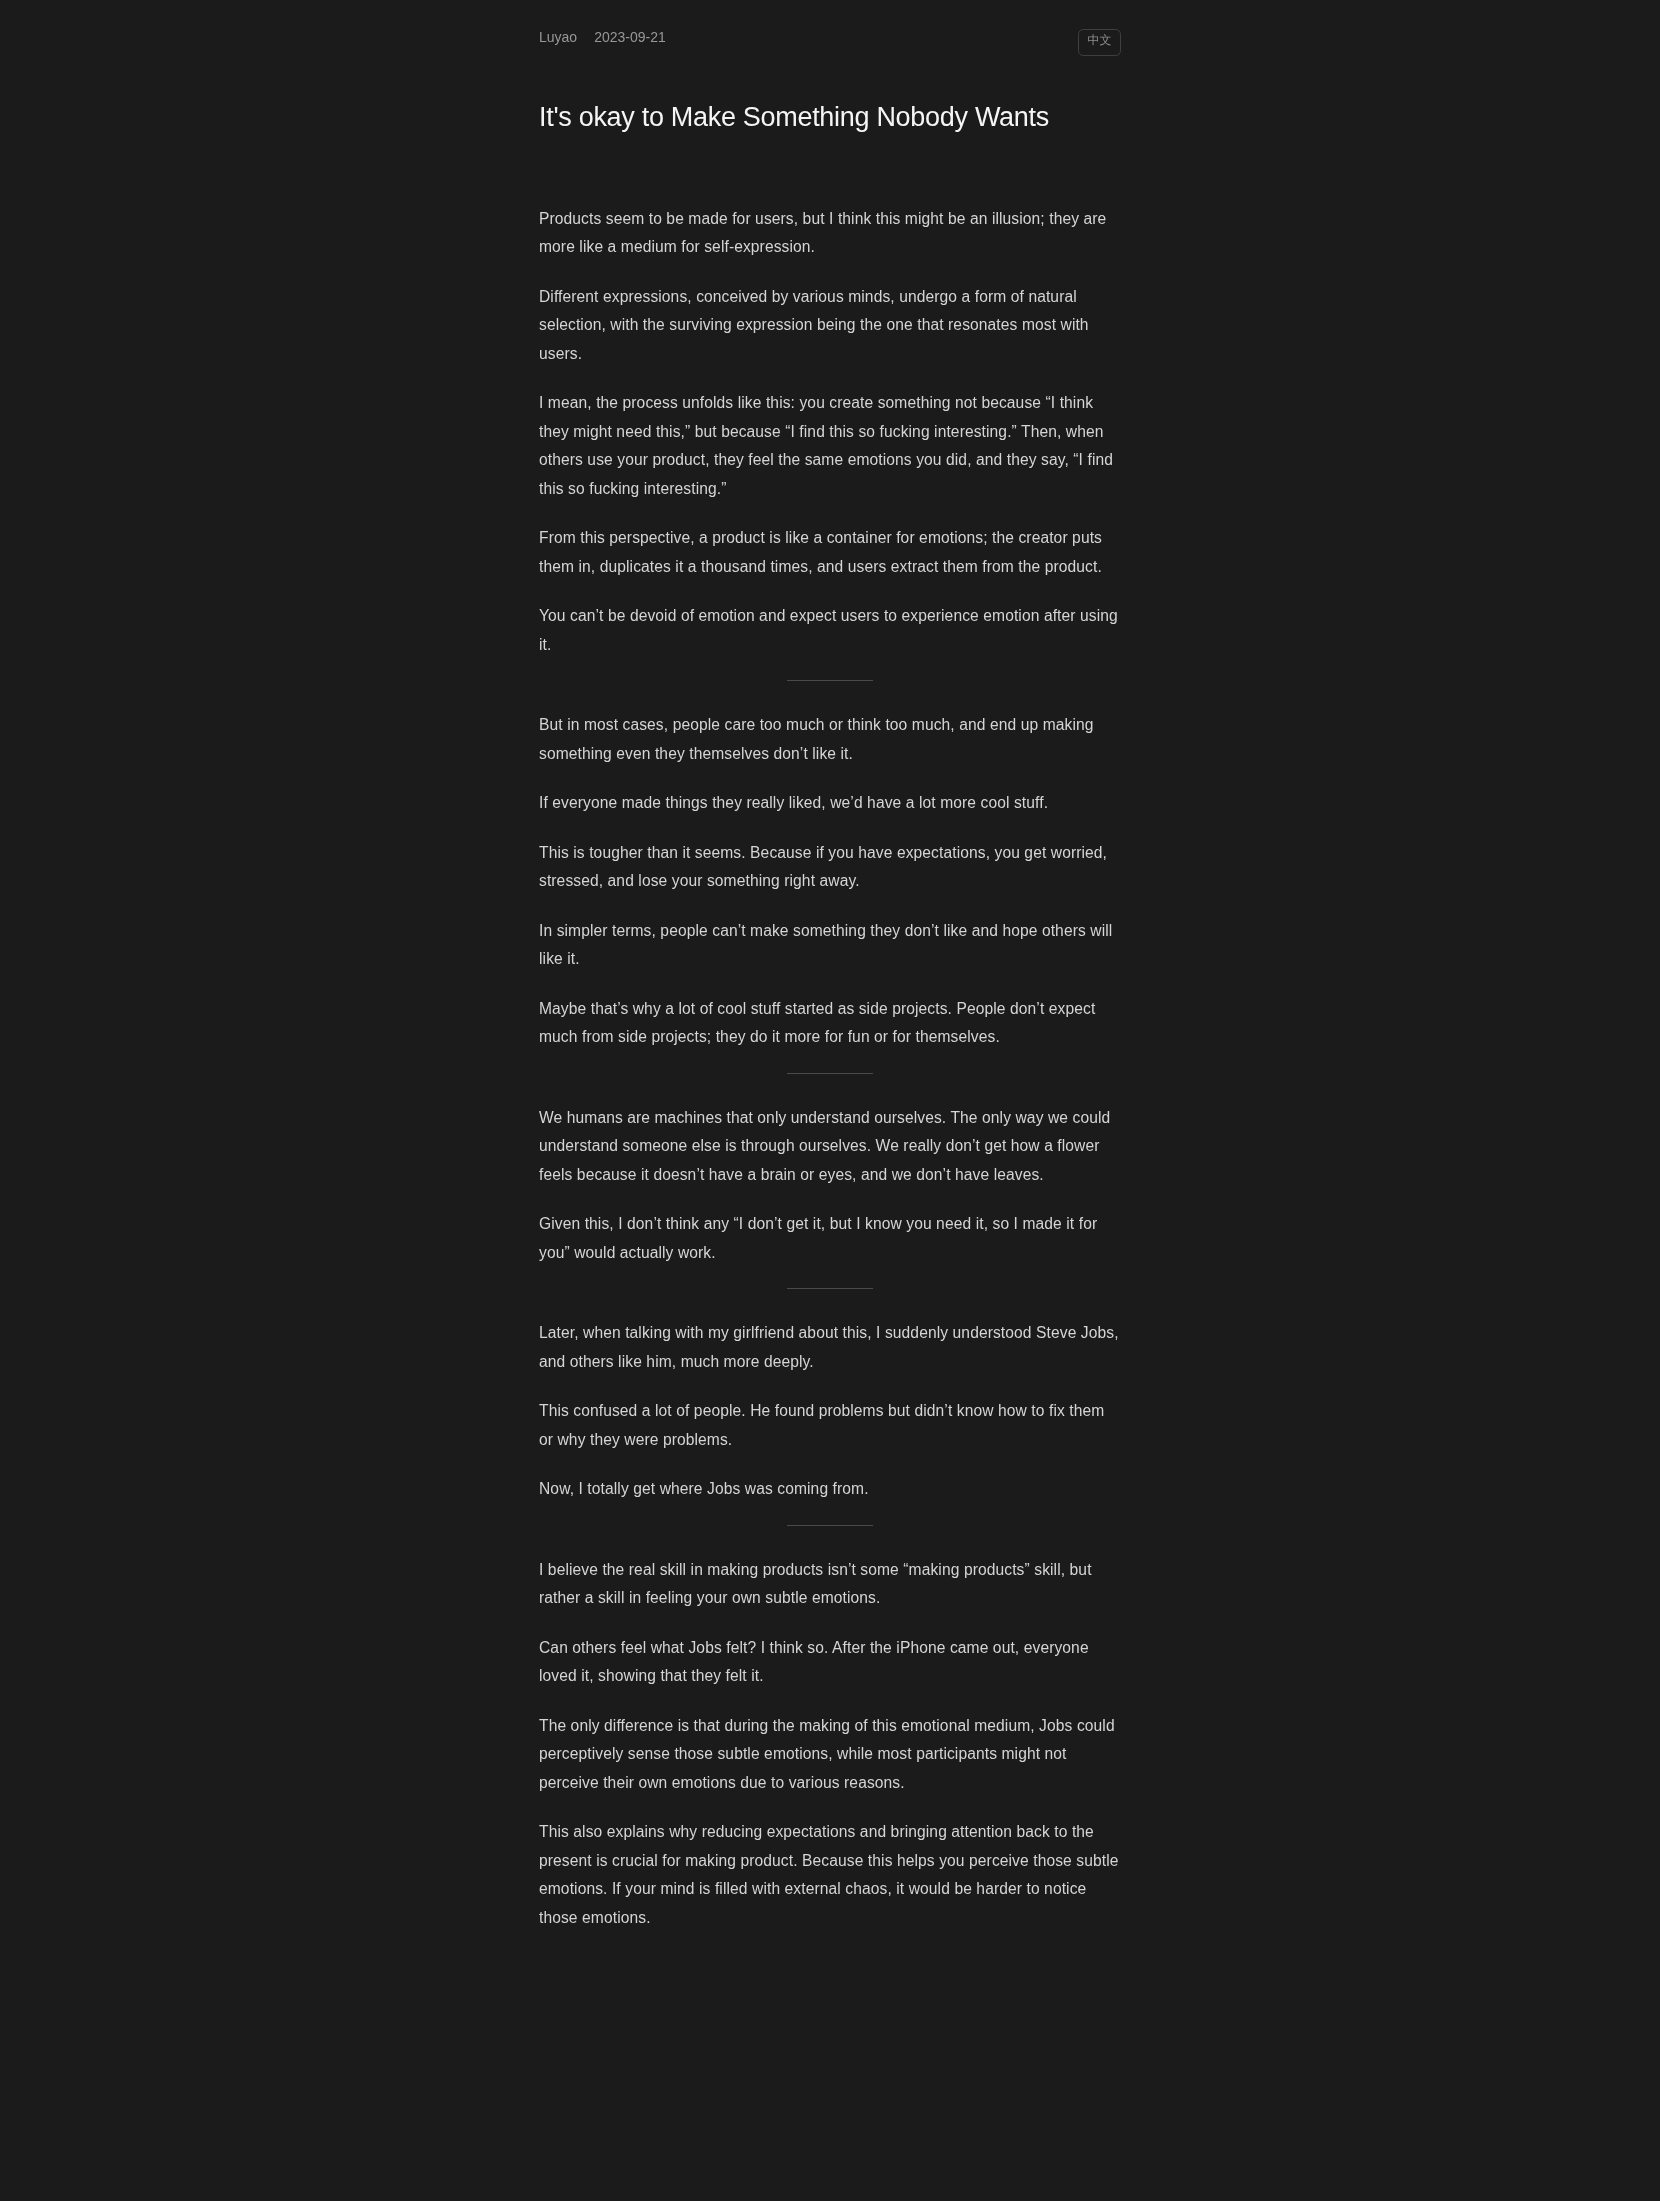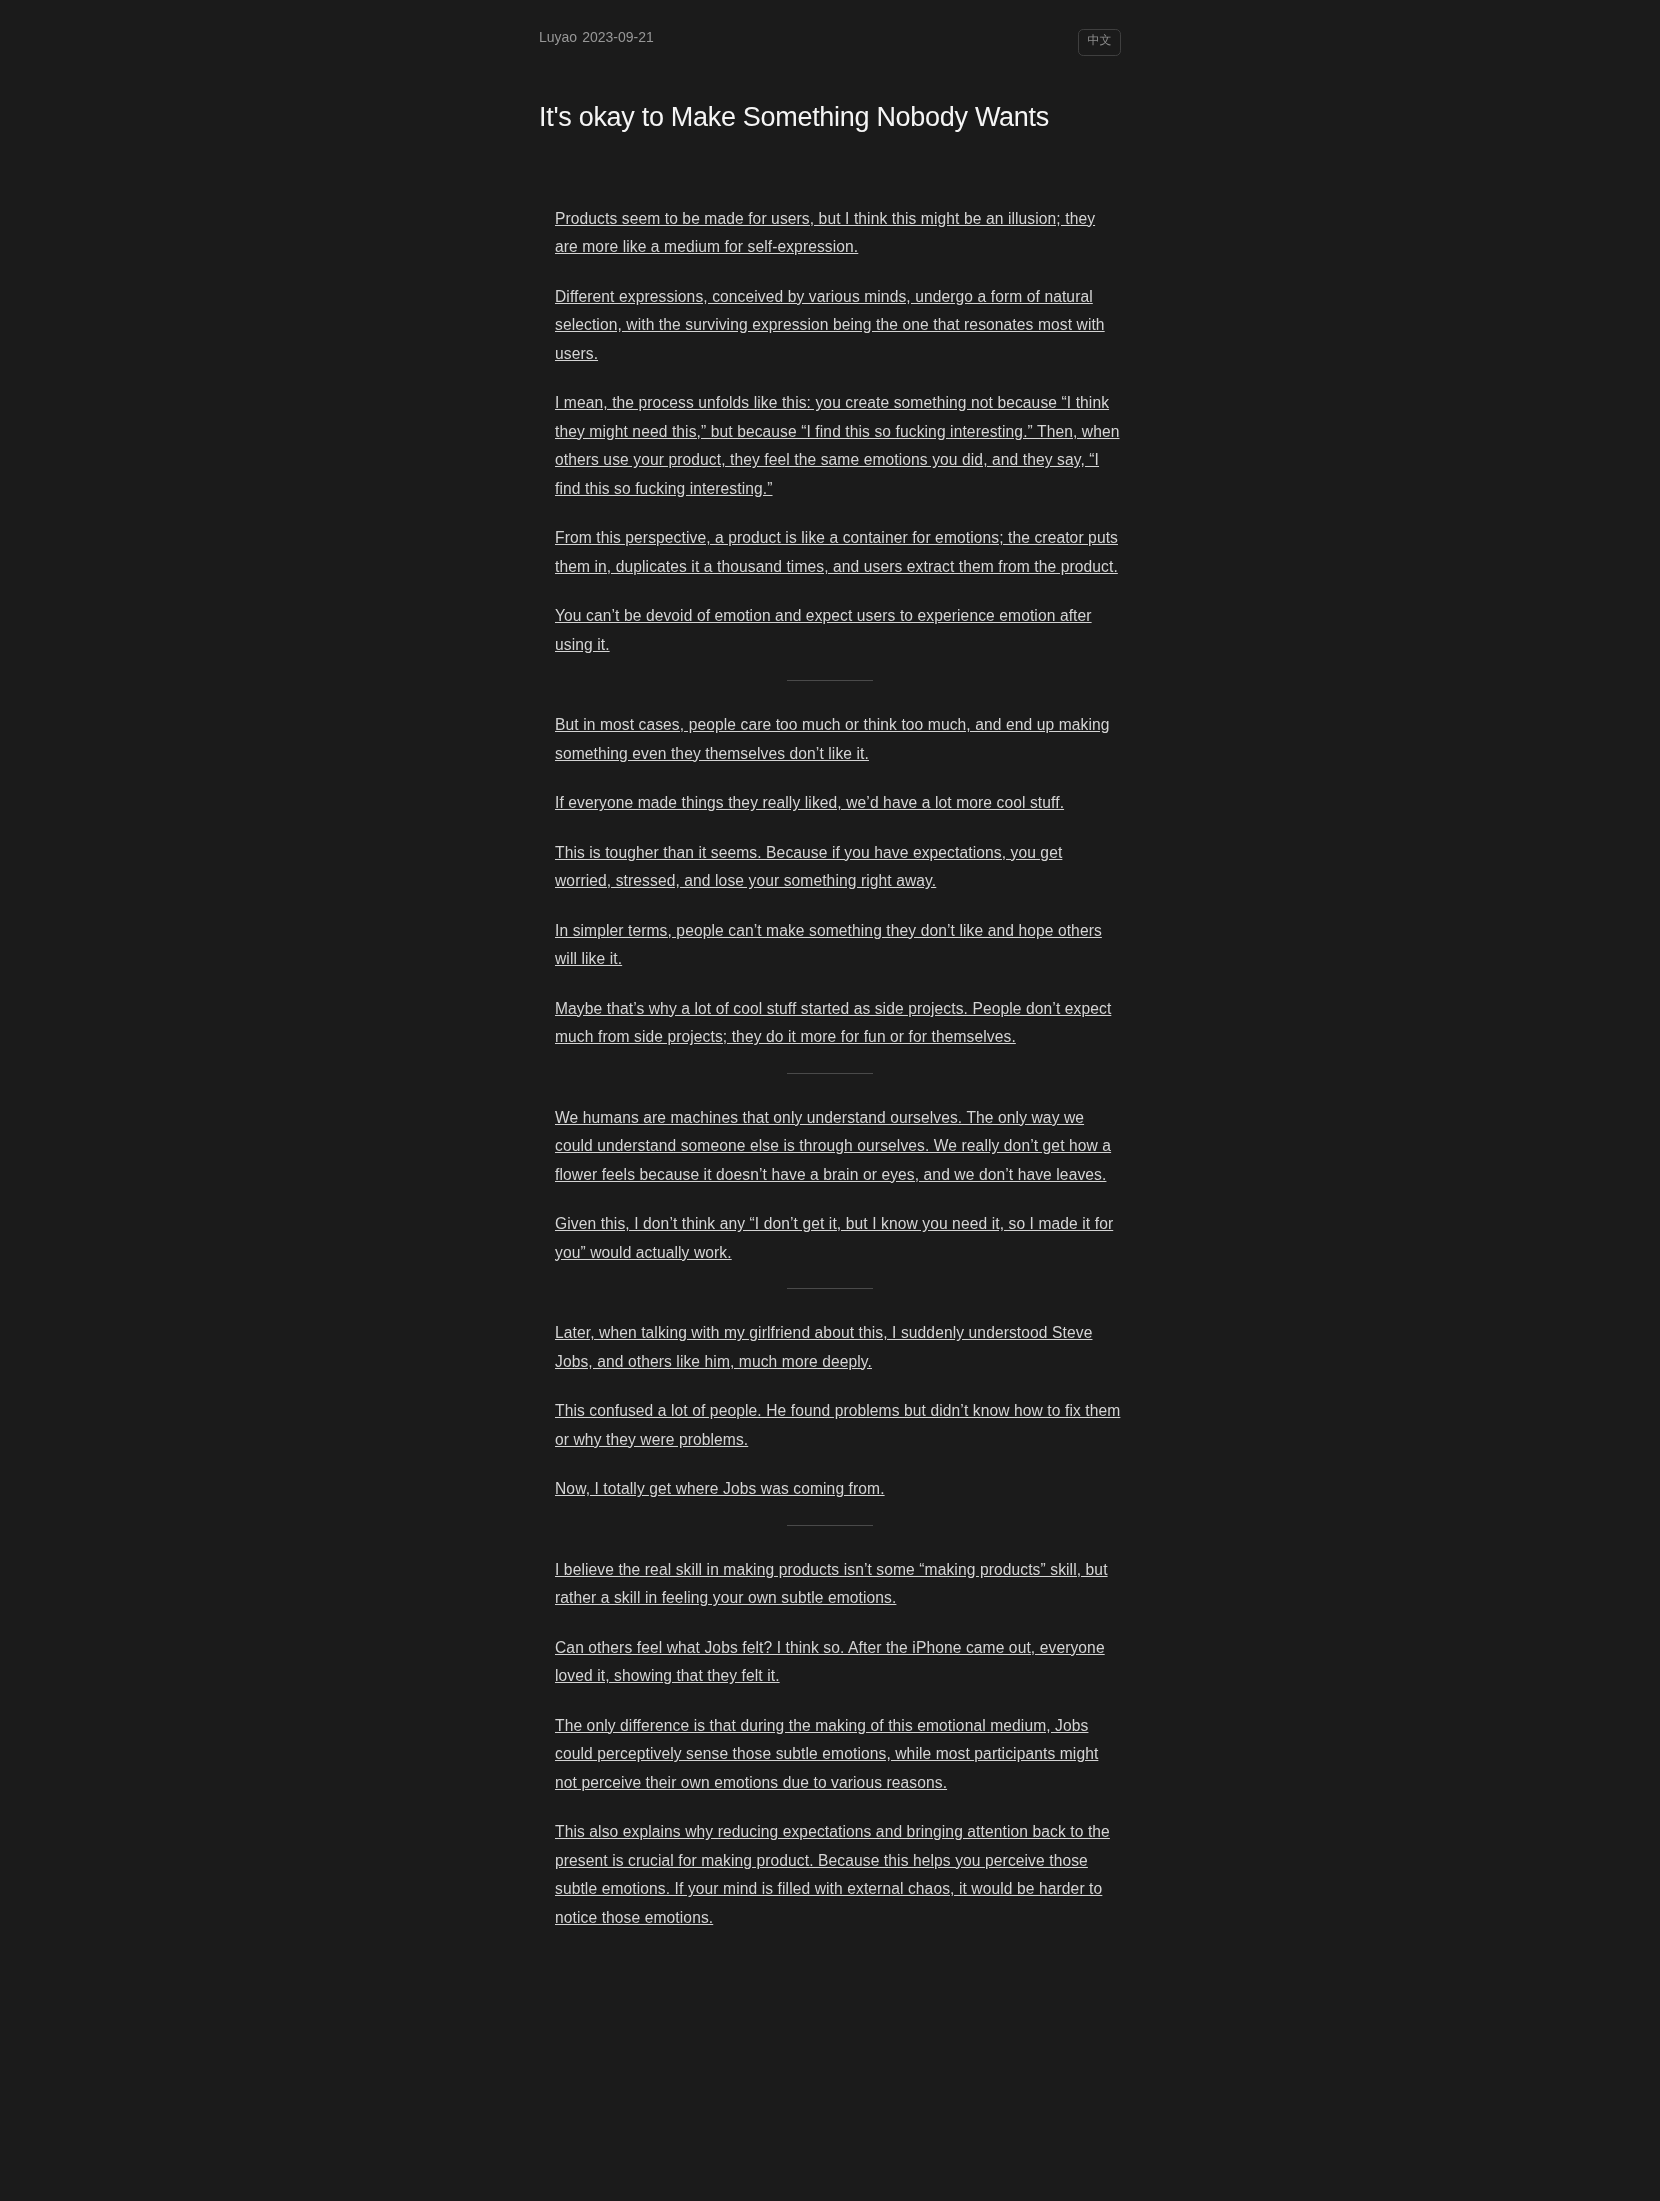--- a/index.html
+++ b/index.html
@@ -19,21 +19,21 @@
     padding-top: 28.5px;
   }
   
   .topbar {
     display: flex;
     justify-content: space-between;
     align-items: flex-start;
   }
   .meta {
     display: flex;
-    gap: 5px;
+    gap: 17px;
     font-size: 14px;
     line-height: 17.3px;
     color: #979797;
   }
   .meta .author { color: #979797; text-decoration: none; cursor: pointer; }
   .lang-button {
     display: inline-block;
     margin-top: 0;
     padding: 4.3px 8.6px 5.2px;
     font-size: 12px;
@@ -54,22 +54,21 @@
     letter-spacing: -0.3px;
     color: #f5f5f5;
   }
   
   .article { margin-top: 71px; }
   .article p {
     font-size: 15.6px;
     line-height: 28.5px;
     letter-spacing: 0.1px;
     color: #d5d5d5;
-    margin: 0 0 21px 16px;
-    text-decoration: underline;
+    margin: 0 0 21px 0;
   }
   hr.section-divider {
     width: 86px;
     border: none;
     border-top: 0.9px solid #4a4a4a;
     margin: 20px auto 30px auto;
   }
 </style>
 </head>
 <body>

